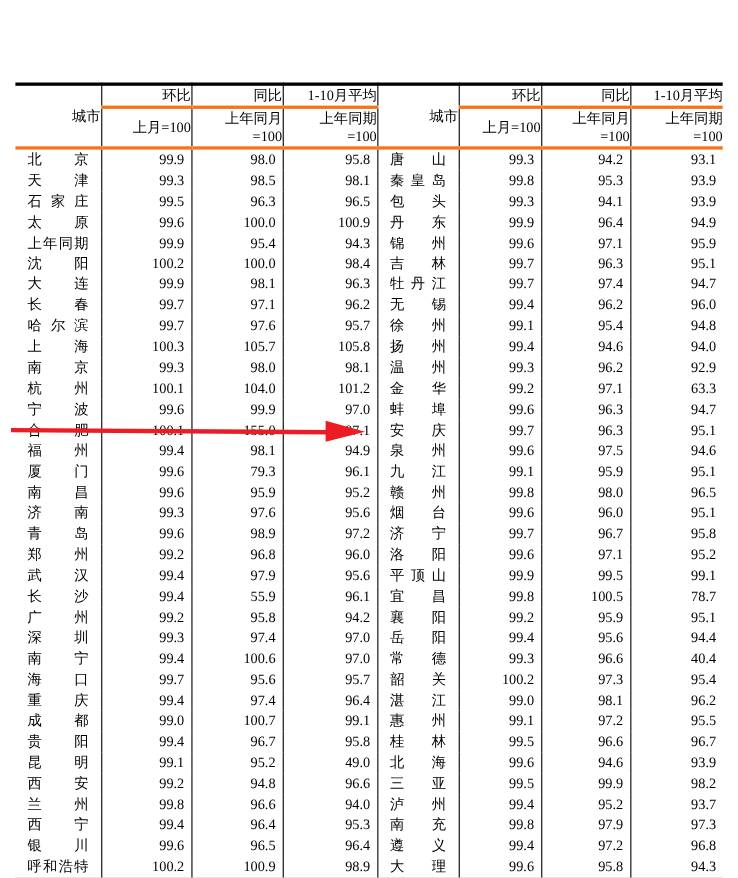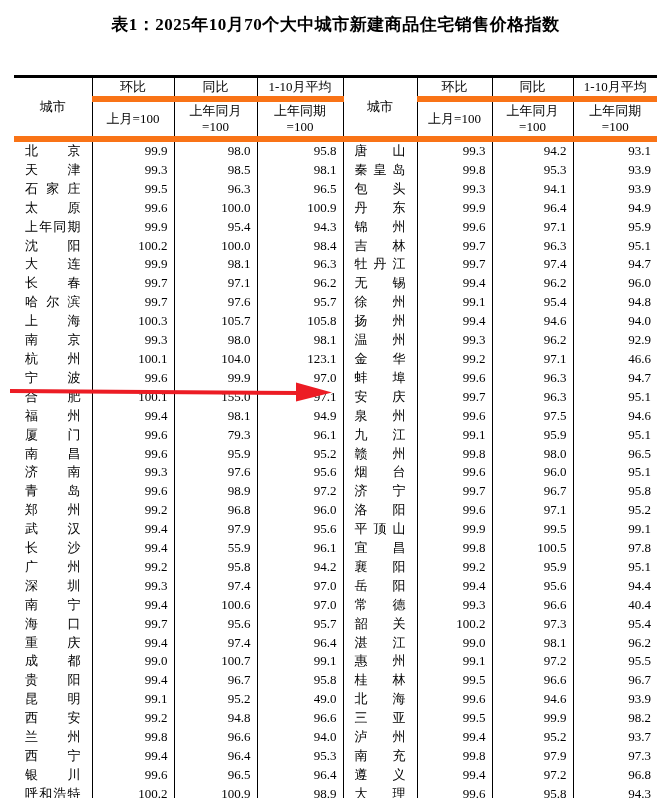--- a/index.html
+++ b/index.html
@@ -37,21 +37,21 @@
     border-bottom: 3px solid #000;
   }
   table.idx th, table.idx td {
     padding: 0;
     font-weight: normal;
     border-right: 1px solid #000;
     overflow: hidden;
     white-space: nowrap;
   }
   table.idx th:last-child, table.idx td:last-child { border-right: none; }
-  table.idx thead th { border-bottom: 6px solid #f97316; text-align: center; vertical-align: middle; }
+  table.idx thead th { border-bottom: 3px solid #f97316; text-align: right; vertical-align: middle; }
   table.idx thead tr.h1 th { height: 18px; }
   table.idx thead tr.h2 th { height: 34px; }
   table.idx thead .hline { line-height: 16px; }
   table.idx tbody td { height: 18.9px; line-height: 18.9px; }
   table.idx tbody td.num { text-align: right; padding-right: 6px; }
   table.idx tbody td.city { padding: 0 11px; }
   .cjk {
     text-align: justify;
     text-align-last: justify;
     -moz-text-align-last: justify;
@@ -62,21 +62,20 @@
     top: 0; left: 0;
     width: 671px; height: 798px;
     pointer-events: none;
   }
 </style>
 </head>
 <body>
 
 <div class="page">
 
-  <div class="title">表1：2025年10月70个大中城市新建商品住宅销售价格指数</div>
 
   <div class="table-wrap">
     <table class="idx">
       <colgroup>
         <col style="width:78px">
           <col style="width:82px">
           <col style="width:83px">
           <col style="width:86px">
         <col style="width:74px">
           <col style="width:75px">
@@ -273,27 +272,27 @@
             <td class="num">99.3</td>
             <td class="num">96.2</td>
             <td class="num">92.9</td>
           </tr>
           <tr>
             <td class="city">
               <div class="cjk">杭州</div>
             </td>
             <td class="num">100.1</td>
             <td class="num">104.0</td>
-            <td class="num">123.1</td>
+            <td class="num">101.2</td>
             <td class="city">
               <div class="cjk">金华</div>
             </td>
             <td class="num">99.2</td>
             <td class="num">97.1</td>
-            <td class="num">46.6</td>
+            <td class="num">63.3</td>
           </tr>
           <tr>
             <td class="city">
               <div class="cjk">宁波</div>
             </td>
             <td class="num">99.6</td>
             <td class="num">99.9</td>
             <td class="num">97.0</td>
             <td class="city">
               <div class="cjk">蚌埠</div>
@@ -419,21 +418,21 @@
               <div class="cjk">长沙</div>
             </td>
             <td class="num">99.4</td>
             <td class="num">55.9</td>
             <td class="num">96.1</td>
             <td class="city">
               <div class="cjk">宜昌</div>
             </td>
             <td class="num">99.8</td>
             <td class="num">100.5</td>
-            <td class="num">97.8</td>
+            <td class="num">78.7</td>
           </tr>
           <tr>
             <td class="city">
               <div class="cjk">广州</div>
             </td>
             <td class="num">99.2</td>
             <td class="num">95.8</td>
             <td class="num">94.2</td>
             <td class="city">
               <div class="cjk">襄阳</div>

